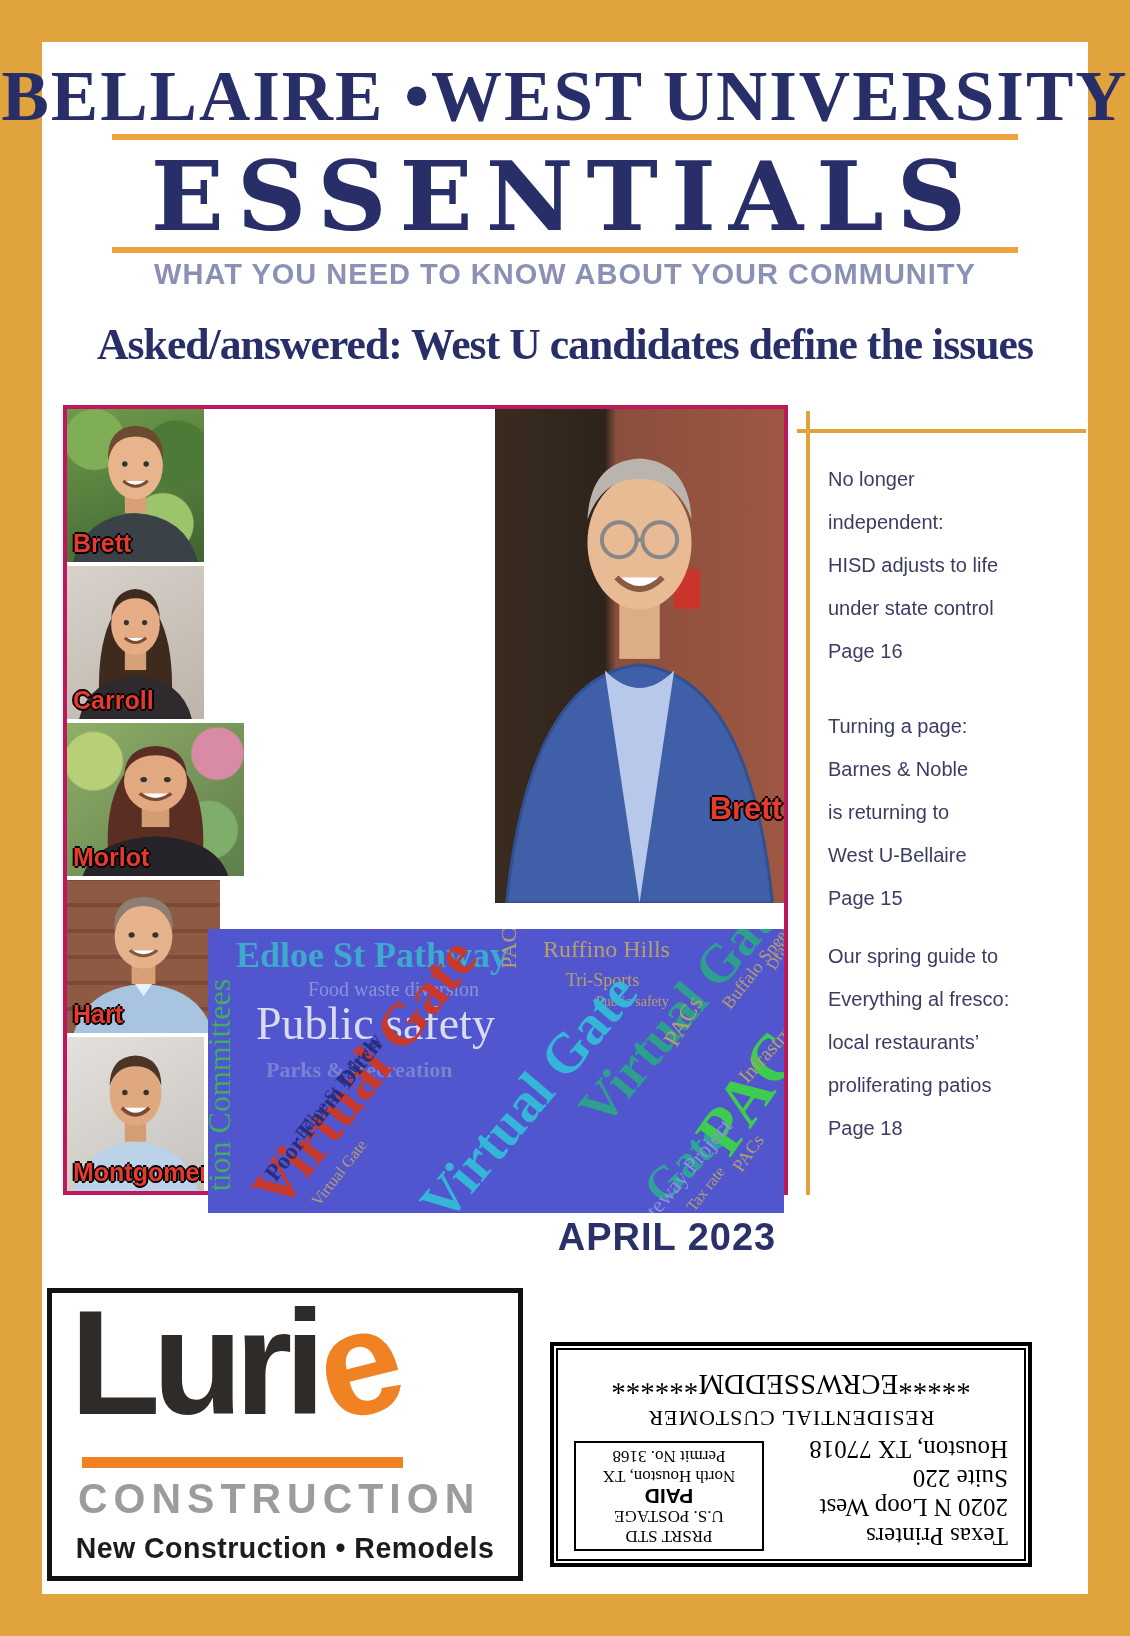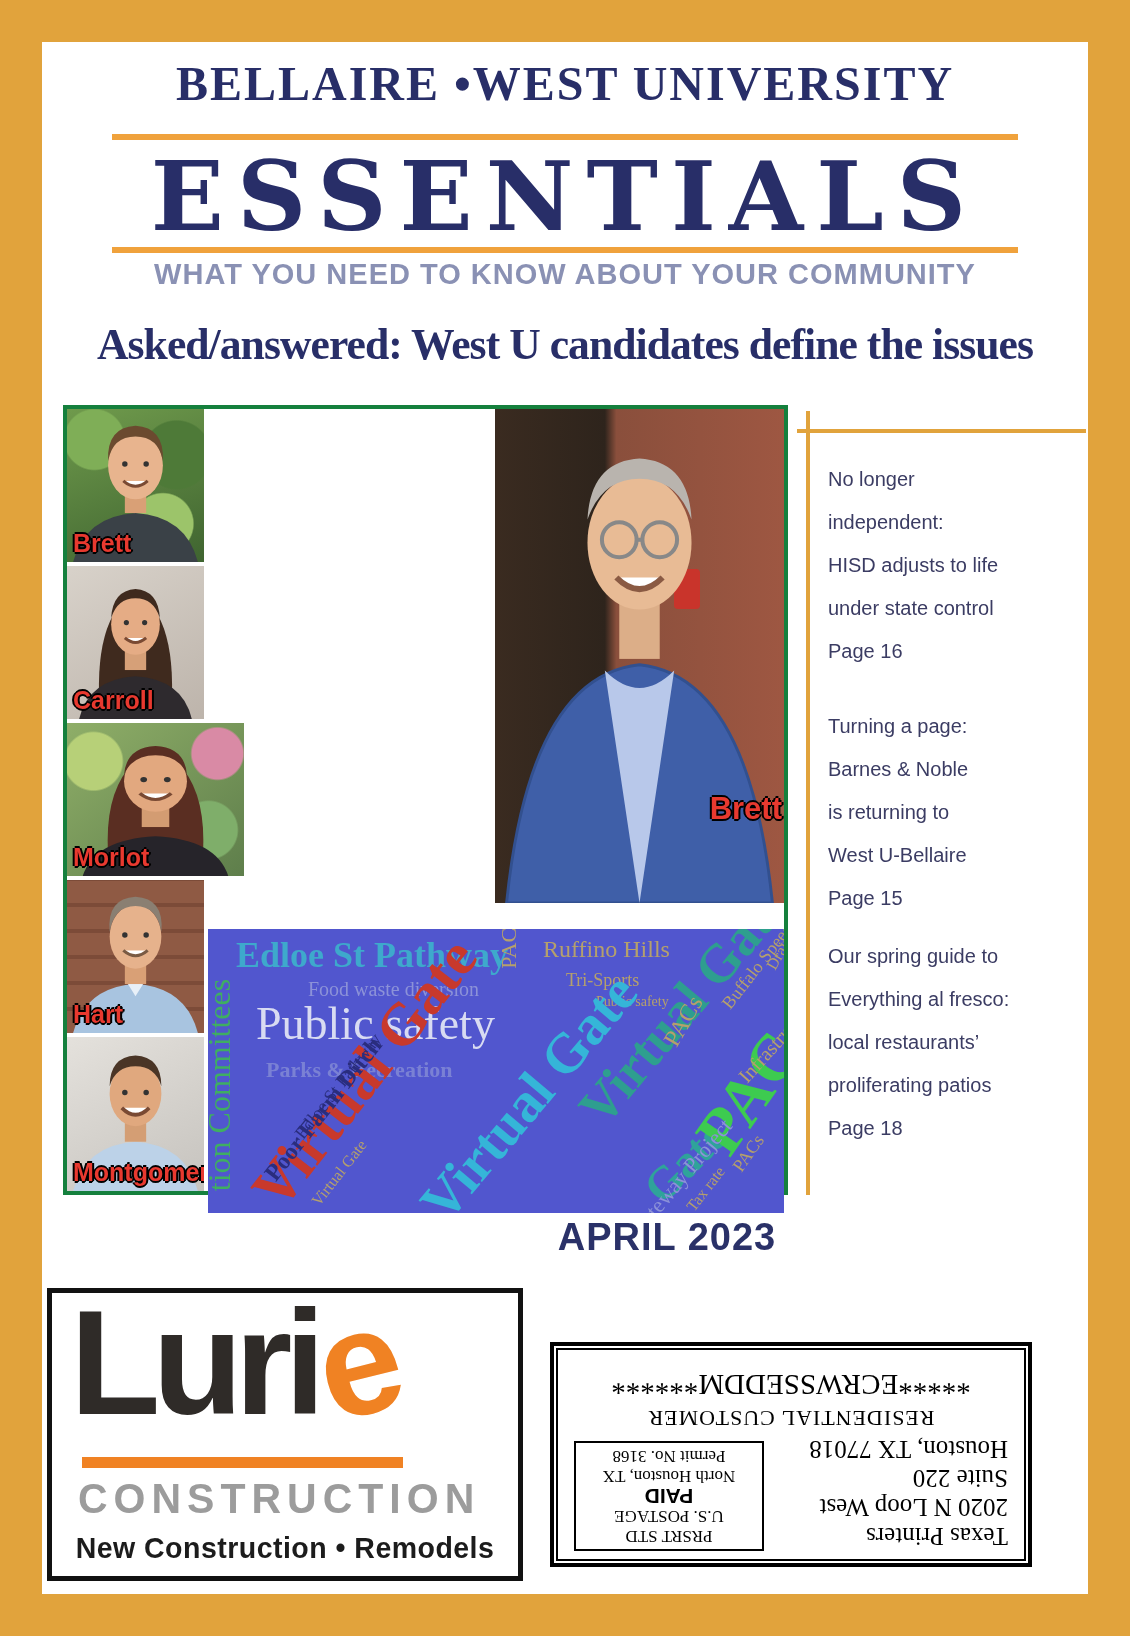--- a/index.html
+++ b/index.html
@@ -2,42 +2,42 @@
 <html><head>
 <meta charset="utf-8">
 <style>
   html,body{margin:0;padding:0;background:#888;}
   #canvas{position:relative;width:1130px;height:1636px;background:#E1A33C;overflow:hidden;
           font-family:"Liberation Sans",sans-serif;}
   #page{position:absolute;left:42px;top:42px;width:1046px;height:1552px;background:#ffffff;}
 
   
   .mast-line1{position:absolute;left:0;top:56px;width:1130px;text-align:center;
-    font-family:"Liberation Serif",serif;font-size:48px;font-weight:600;letter-spacing:2px;color:#282E68;}
+    font-family:"Liberation Serif",serif;font-size:71px;font-weight:600;letter-spacing:2px;color:#282E68;}
   .rule{position:absolute;left:112px;width:906px;height:6px;background:#F0A23C;}
   .rule1{top:134px;} .rule2{top:247px;}
   .mast-main{position:absolute;left:0;top:140px;width:1130px;text-align:center;
     font-family:"DejaVu Serif",serif;font-size:96px;font-weight:800;letter-spacing:13px;color:#282E68;}
   .tagline{position:absolute;left:0;top:258px;width:1130px;text-align:center;
     font-size:29px;font-weight:bold;letter-spacing:1px;color:#8A91B4;}
 
   
   .headline{position:absolute;left:50px;top:318px;width:1030px;text-align:center;
     font-family:"Liberation Serif",serif;font-size:45px;font-weight:bold;letter-spacing:-1px;color:#282E68;
     transform:scaleX(0.97);transform-origin:center;}
 
   
   .collage{position:absolute;left:63px;top:405px;width:725px;height:790px;
-    border:4px solid #15803d;background:#fff;box-sizing:border-box;}
+    border:4px solid #be185d;background:#fff;box-sizing:border-box;}
   .photo{position:absolute;overflow:hidden;}
   .photo svg{position:absolute;left:0;top:0;width:100%;height:100%;}
   .plabel{position:absolute;font-weight:bold;color:#E8392F;z-index:5;
     text-shadow:-2px 0 #000,2px 0 #000,0 -2px #000,0 2px #000,1px 1px #000;}
   .thumb{left:0;width:137px;height:153px;}
-  .t0{top:0;} .t1{top:157px;} .t2{top:314px;} .t3{top:471px;} .t4{top:628px;height:154px;}
+  .t0{top:0;} .t1{top:157px;} .t2{top:314px;} .t3{top:471px;padding-left:16px;} .t4{top:628px;height:154px;}
   .thumb .plabel{left:6px;bottom:4px;font-size:25px;}
   .main-photo{left:141px;top:0;width:283px;height:494px;background:linear-gradient(135deg,#9a9a9c,#7d7d80 60%,#6f6f72);}
   .right-photo{left:428px;top:0;width:289px;height:494px;
     background:linear-gradient(90deg,#3a2b20 0%,#2e241c 38%,#8a4f3c 42%,#9e5742 100%);}
   .main-photo .plabel{left:22px;bottom:84px;font-size:31px;}
   .right-photo .plabel{right:2px;bottom:76px;font-size:31px;}
   .bg-brett{background:radial-gradient(circle at 20% 20%,#7fae57 0 18%,transparent 19%),
             radial-gradient(circle at 80% 30%,#4e7a38 0 22%,transparent 23%),
             radial-gradient(circle at 70% 75%,#9cc46a 0 20%,transparent 21%),
             linear-gradient(160deg,#6f9a4c,#3f6430);}

